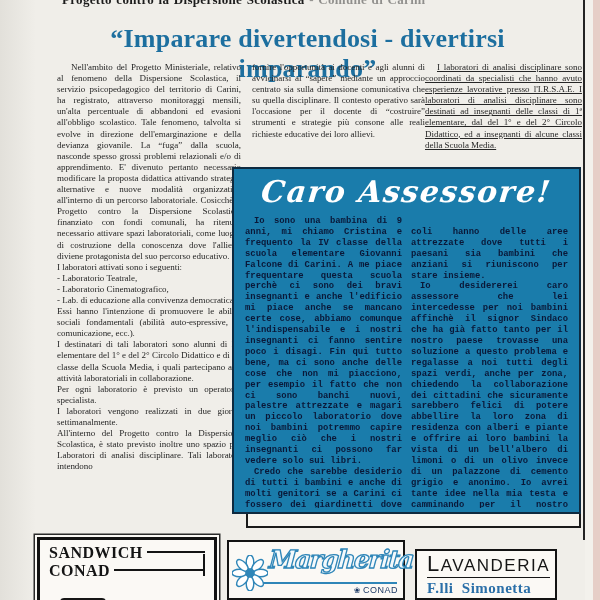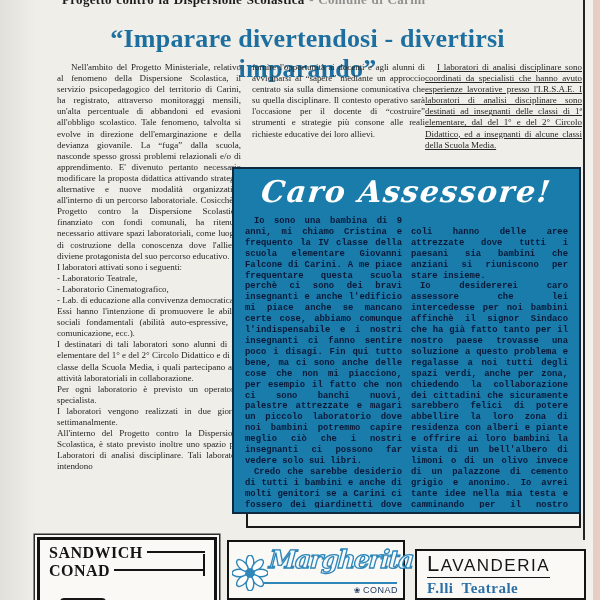--- a/index.html
+++ b/index.html
@@ -55,21 +55,21 @@
   .ad-margherita{left:227px;top:540px;width:178px;height:60px;}
   .daisy{position:absolute;left:3px;top:13px;}
   .mg-text{margin:3px 0 0 40px;font-family:"DejaVu Serif", serif;font-style:italic;font-weight:bold;
     font-size:25px;letter-spacing:-1.5px;color:#f3f9fc;
     -webkit-text-stroke:1.3px #2f86b8;text-shadow:0 0 1px #2f86b8;transform:skewX(-4deg);white-space:nowrap;}
   .mg-line{position:absolute;left:34px;right:6px;top:40px;height:1.5px;background:#2f86b8;}
   .mg-conad{position:absolute;right:5px;top:43px;font-family:"Liberation Sans", sans-serif;
     font-size:9px;font-weight:normal;color:#1d3a66;letter-spacing:.5px;}
   .conad-flower{font-size:8px;margin-right:2px;color:#1d3a66;}
 
-  .ad-lavanderia{left:415px;top:549px;width:171px;height:51px;padding:3px 10px;}
+  .ad-lavanderia{left:415px;top:549px;width:142px;height:51px;padding:3px 10px;}
   .lv-title{display:inline-block;font-family:"Liberation Sans", sans-serif;font-size:17px;
     color:#151515;letter-spacing:1.5px;border-bottom:1.5px solid #151515;padding-bottom:1px;line-height:20px;}
   .lv-title::first-letter{font-size:22px;}
   .lv-sub{margin-top:2px;font-size:15px;font-weight:bold;color:#2a6fa8;letter-spacing:.5px;word-spacing:4px;}
 </style>
 </head>
 <body>
 
 <div class="page">
   <div class="edge-left"></div>
@@ -159,15 +159,15 @@
     <div class="mg-line"></div>
     <div class="mg-conad">
       <span class="conad-flower">❀</span><span>CONAD</span>
     </div>
   </div>
 
   <div class="ad ad-lavanderia">
     <div>
       <span class="lv-title">LAVANDERIA</span>
     </div>
-    <div class="lv-sub">F.lli  Teatrale</div>
+    <div class="lv-sub">F.lli  Simonetta</div>
   </div>
 </div>
 
 </body></html>

